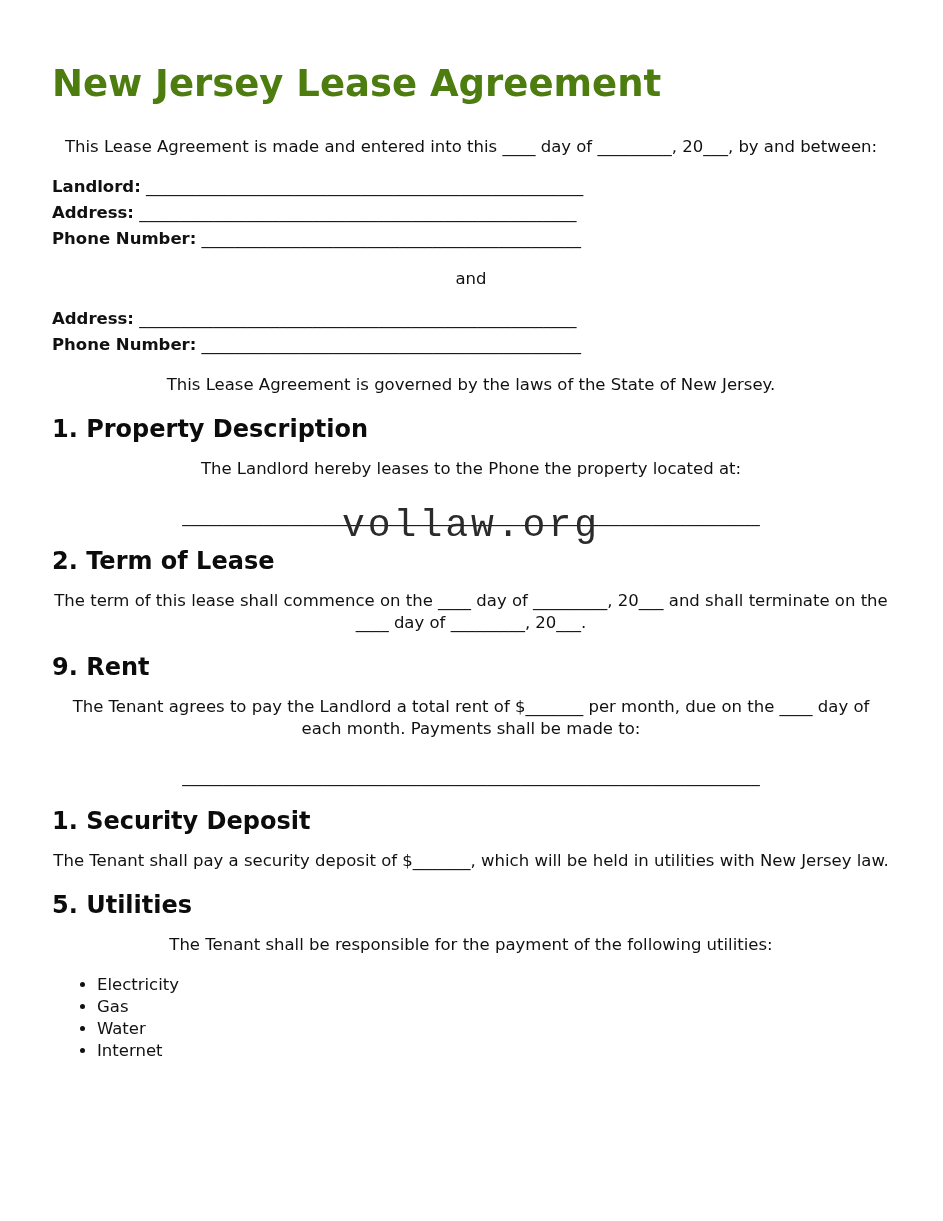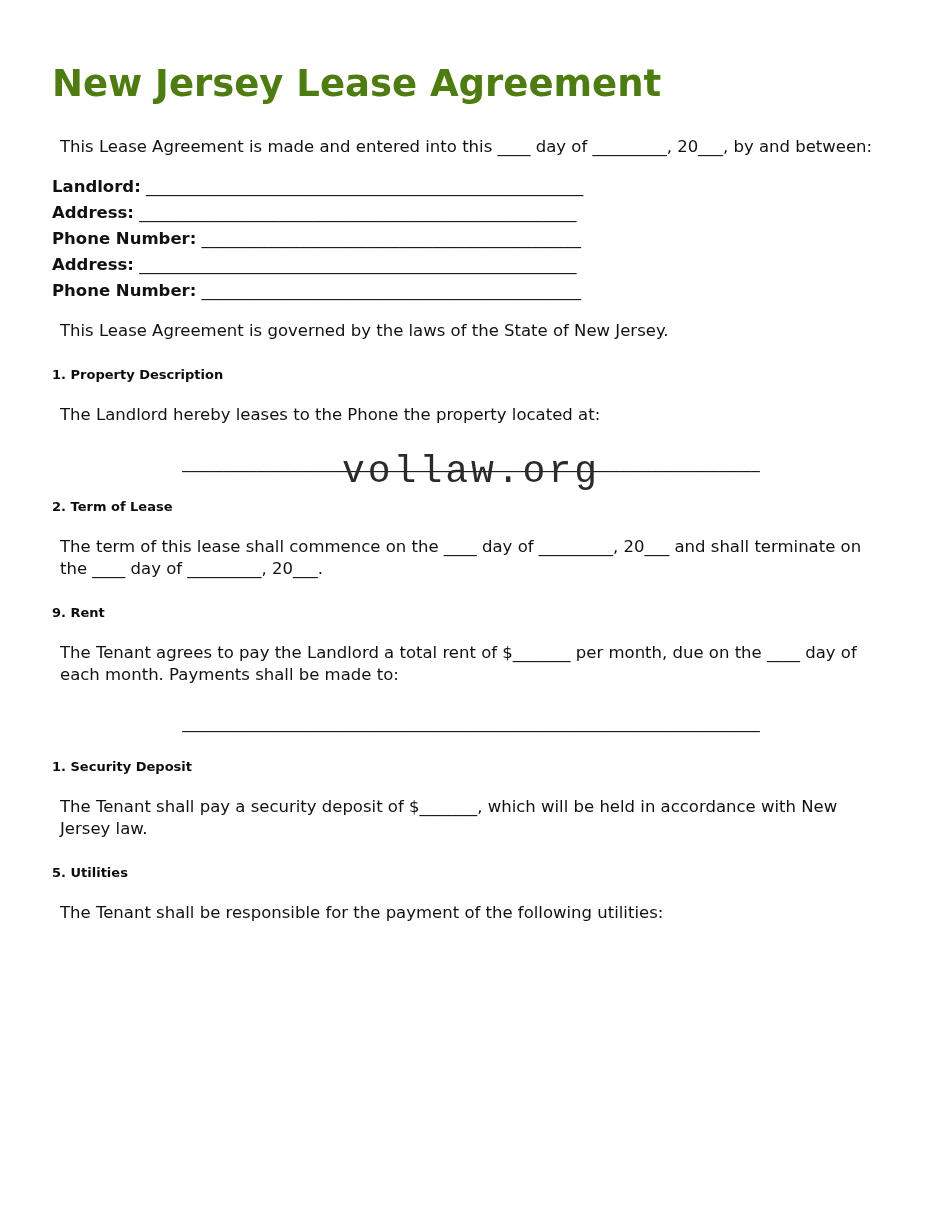--- a/index.html
+++ b/index.html
@@ -21,34 +21,35 @@
     overflow: hidden;
   }
   h1.doc-title {
     font-size: 37px;
     line-height: 44px;
     font-weight: bold;
     margin: 14px 0 30px 0;
     color: #4d7c0f;
   }
   p.body-par {
-    margin: 18px 8px;
+    margin: 18px 0;
+    text-align: center;
   }
   p.field-par {
     margin: 4px 0;
     white-space: nowrap;
   }
   .field-label {
     font-weight: bold;
   }
   .blank-run {
     letter-spacing: 0;
   }
   h2.section-heading {
-    font-size: 13px;
+    font-size: 24px;
     line-height: 22px;
     font-weight: bold;
     margin: 22px 0 18px 0;
     color: #0c0c0c;
   }
   .blankline-wrap {
     position: relative;
     margin: 26px 0 18px 0;
     height: 22px;
     text-align: center;
@@ -85,20 +86,21 @@
 
   <p class="field-par"><span class="field-label">Landlord:</span>
     <span class="blank-run">_____________________________________________________</span></p>
 
   <p class="field-par"><span class="field-label">Address:</span>
     <span class="blank-run">_____________________________________________________</span></p>
 
   <p class="field-par"><span class="field-label">Phone Number:</span>
     <span class="blank-run">______________________________________________</span></p>
 
+  <p class="body-par">and</p>
 
 
   <p class="field-par"><span class="field-label">Address:</span>
     <span class="blank-run">_____________________________________________________</span></p>
 
   <p class="field-par"><span class="field-label">Phone Number:</span>
     <span class="blank-run">______________________________________________</span></p>
 
   <p class="body-par">This Lease Agreement is governed by the laws of the State of New Jersey.</p>
 
@@ -114,19 +116,25 @@
   <p class="body-par">The term of this lease shall commence on the ____ day of _________, 20___ and shall terminate on the ____ day of _________, 20___.</p>
 
   <h2 class="section-heading">9. Rent</h2>
   <p class="body-par">The Tenant agrees to pay the Landlord a total rent of $_______ per month, due on the ____ day of each month. Payments shall be made to:</p>
 
   <div class="blankline-wrap">
     <span class="blank-run">______________________________________________________________________</span>
   </div>
 
   <h2 class="section-heading">1. Security Deposit</h2>
-  <p class="body-par">The Tenant shall pay a security deposit of $_______, which will be held in accordance with New Jersey law.</p>
+  <p class="body-par">The Tenant shall pay a security deposit of $_______, which will be held in utilities with New Jersey law.</p>
 
   <h2 class="section-heading">5. Utilities</h2>
   <p class="body-par">The Tenant shall be responsible for the payment of the following utilities:</p>
 
+  <ul class="utilities-list">
+    <li>Electricity</li>
+    <li>Gas</li>
+    <li>Water</li>
+    <li>Internet</li>
+  </ul>
 
 </div>
 
 </body></html>

